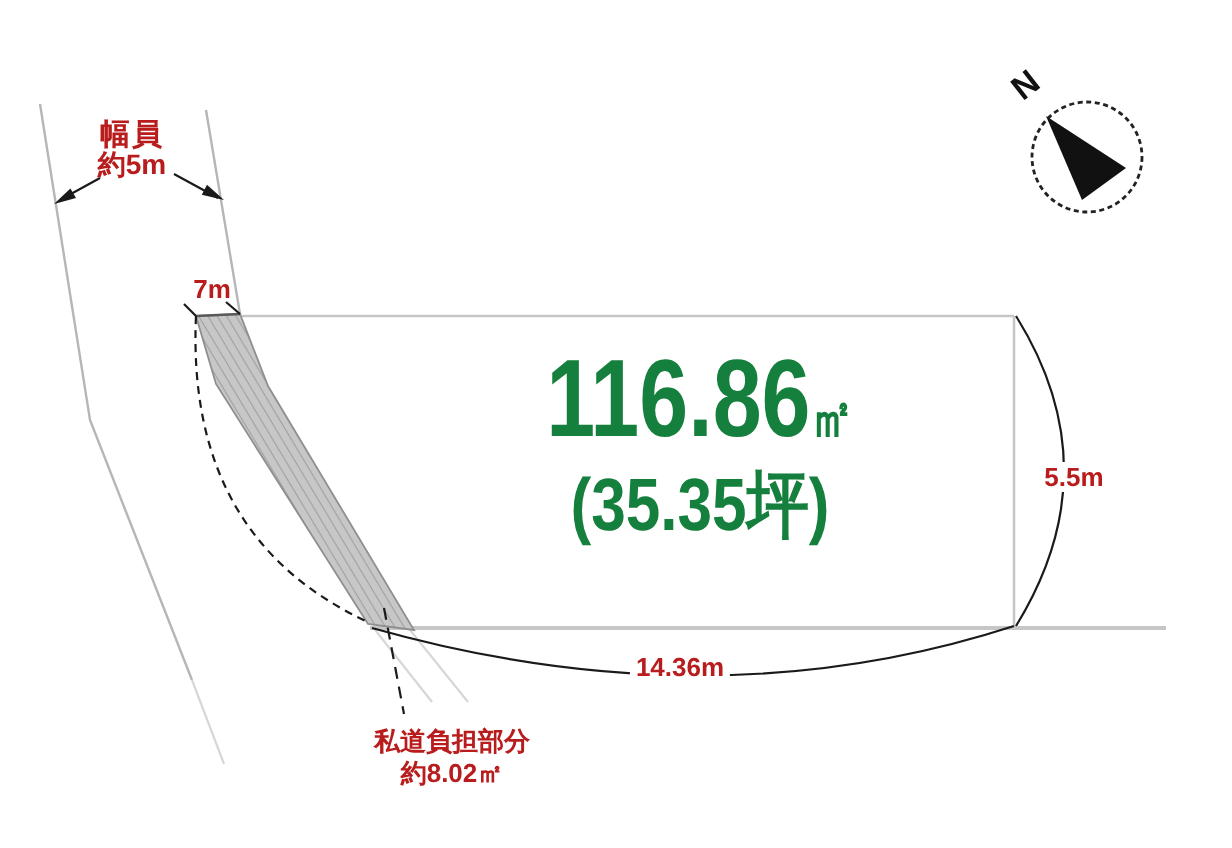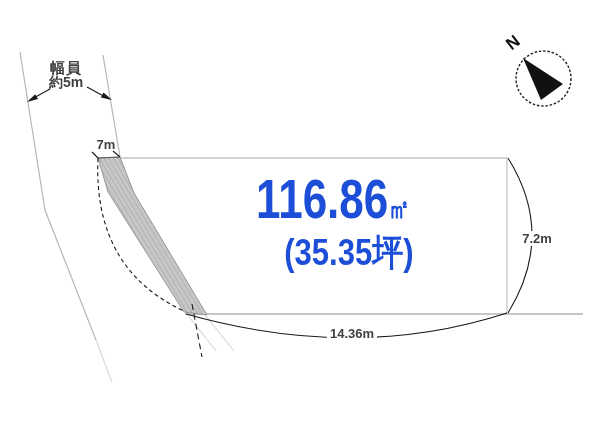--- a/index.html
+++ b/index.html
@@ -16,31 +16,31 @@
   .strip-top   { stroke:#5a5a5a; stroke-width:1.2; fill:none; }
   .dim         { stroke:var(--dimension-black,#1a1a1a); stroke-width:1.1; fill:none; }
   .dash        { stroke-dasharray:4,3; }
   .leader      { stroke-dasharray:6,4; }
   .arrowhead   { fill:var(--dimension-black,#1a1a1a); stroke:none; }
   .compass-circle { fill:none; stroke:#222222; stroke-width:1.4; stroke-dasharray:2.5,1.8; }
   .compass-needle { fill:#111111; stroke:none; }
 
   .lbl {
     position:absolute; transform:translateX(-50%);
-    font-weight:600; font-size:13px; line-height:15px; color:#404040;
+    font-weight:600; font-size:13px; line-height:15px; color:#b91c1c;
     white-space:nowrap; text-align:center;
   }
   .lbl.bg { background:#ffffff; padding:0 3px; }
   .road-width-label { font-size:14px; }
   .road-width-label .t1 { font-size:15px; font-weight:bold; letter-spacing:1px; }
   .private-road-label { line-height:16px; }
 
   .area-block {
-    position:absolute; left:333px; top:172px; transform:translateX(-50%);
-    text-align:right; color:#1d4ed8; white-space:nowrap;
+    position:absolute; left:350px; top:172px; transform:translateX(-50%);
+    text-align:center; color:#15803d; white-space:nowrap;
   }
   .area-line1 { font-size:55px; font-weight:bold; line-height:1.0; transform:scaleX(0.80); transform-origin:50% 50%; }
   .area-unit  { font-size:27px; font-weight:bold; }
   .area-line2 { font-size:37px; font-weight:bold; line-height:1.0; margin-top:7px; transform:scaleX(0.84); transform-origin:50% 50%; }
 
   .north-label {
     position:absolute; left:507px; top:33px;
     font-weight:bold; font-size:17px; color:#111111;
     transform:rotate(-38deg);
   }
@@ -89,24 +89,28 @@
   </svg>
 
   <div class="lbl road-width-label" style="left:66px; top:60px;">
     <div class="t1">幅員</div>
     <div class="t2">約5m</div>
   </div>
 
   <div class="lbl" style="left:106px; top:137px;">7m</div>
 
 
-  <div class="lbl bg" style="left:537px; top:231px;">7.2m</div>
+  <div class="lbl bg" style="left:537px; top:231px;">5.5m</div>
 
-  <div class="lbl bg" style="left:352px; top:326px;">14.36m</div>
+  <div class="lbl bg" style="left:340px; top:326px;">14.36m</div>
 
+  <div class="lbl private-road-label" style="left:226px; top:363px;">
+    <div>私道負担部分</div>
+    <div>約8.02㎡</div>
+  </div>
 
   <div class="area-block">
     <div class="area-line1"><span>116.86</span><span class="area-unit">㎡</span></div>
     <div class="area-line2">(35.35坪)</div>
   </div>
 
   <div class="north-label">N</div>
 
 </div>
 

